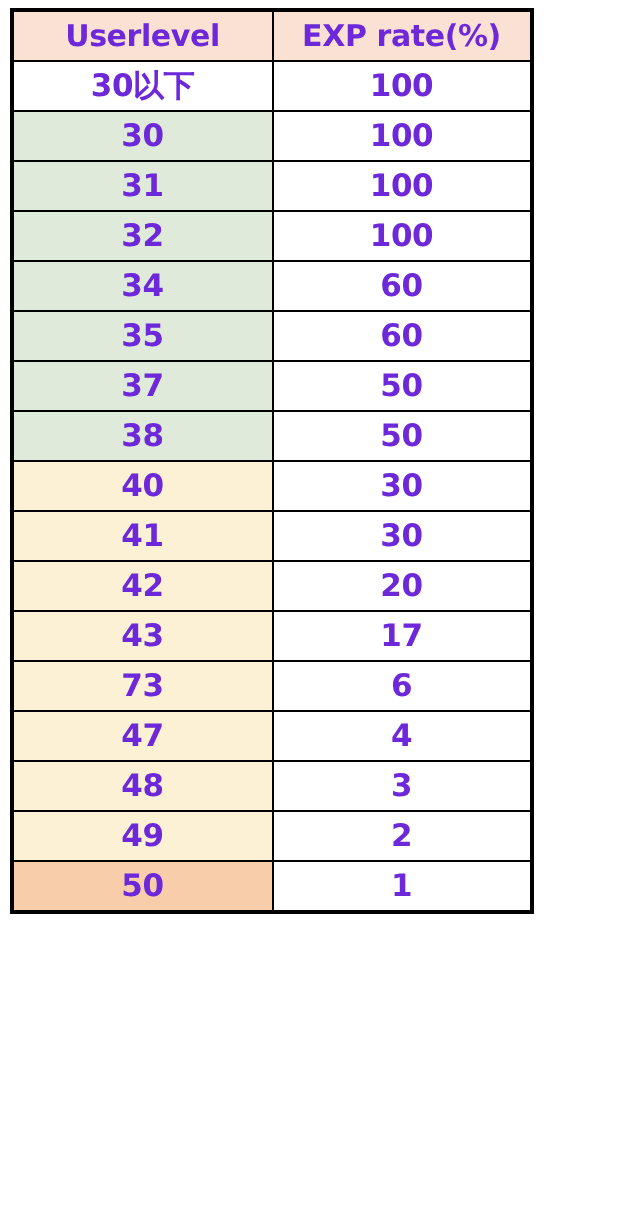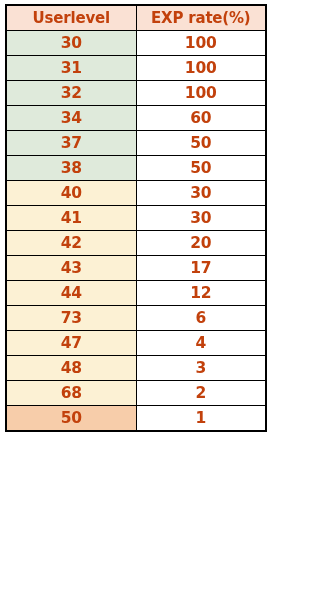--- a/index.html
+++ b/index.html
@@ -28,21 +28,21 @@
   table.exp-table col.col-level { width: 130px; }
   table.exp-table col.col-rate  { width: 130px; }
 
   table.exp-table th,
   table.exp-table td {
     border: 1.5px solid #000000;
     text-align: center;
     vertical-align: middle;
     height: 24px;
     padding: 0;
-    color: #c2410c;
+    color: #6d28d9;
     font-weight: bold;
     letter-spacing: -0.2px;
   }
   table.exp-table th {
     font-size: 15px;
     height: 24px;
   }
   table.exp-table td {
     font-size: 15.5px;
   }
@@ -66,33 +66,41 @@
       <col class="col-rate">
     </colgroup>
     <thead>
       <tr class="header-row">
         <th>Userlevel</th>
         <th>EXP rate(%)</th>
       </tr>
     </thead>
     <tbody id="table-body">
         <tr>
+          <td class="tint-white">30以下</td>
+          <td class="rate-cell">100</td>
+        </tr>
+        <tr>
           <td class="tint-green">30</td>
           <td class="rate-cell">100</td>
         </tr>
         <tr>
           <td class="tint-green">31</td>
           <td class="rate-cell">100</td>
         </tr>
         <tr>
           <td class="tint-green">32</td>
           <td class="rate-cell">100</td>
         </tr>
         <tr>
           <td class="tint-green">34</td>
+          <td class="rate-cell">60</td>
+        </tr>
+        <tr>
+          <td class="tint-green">35</td>
           <td class="rate-cell">60</td>
         </tr>
         <tr>
           <td class="tint-green">37</td>
           <td class="rate-cell">50</td>
         </tr>
         <tr>
           <td class="tint-green">38</td>
           <td class="rate-cell">50</td>
         </tr>
@@ -106,37 +114,33 @@
         </tr>
         <tr>
           <td class="tint-cream">42</td>
           <td class="rate-cell">20</td>
         </tr>
         <tr>
           <td class="tint-cream">43</td>
           <td class="rate-cell">17</td>
         </tr>
         <tr>
-          <td class="tint-cream">44</td>
-          <td class="rate-cell">12</td>
-        </tr>
-        <tr>
           <td class="tint-cream">73</td>
           <td class="rate-cell">6</td>
         </tr>
         <tr>
           <td class="tint-cream">47</td>
           <td class="rate-cell">4</td>
         </tr>
         <tr>
           <td class="tint-cream">48</td>
           <td class="rate-cell">3</td>
         </tr>
         <tr>
-          <td class="tint-cream">68</td>
+          <td class="tint-cream">49</td>
           <td class="rate-cell">2</td>
         </tr>
         <tr>
           <td class="tint-salmon">50</td>
           <td class="rate-cell">1</td>
         </tr>
       </tbody>
   </table>
 </div>
 

